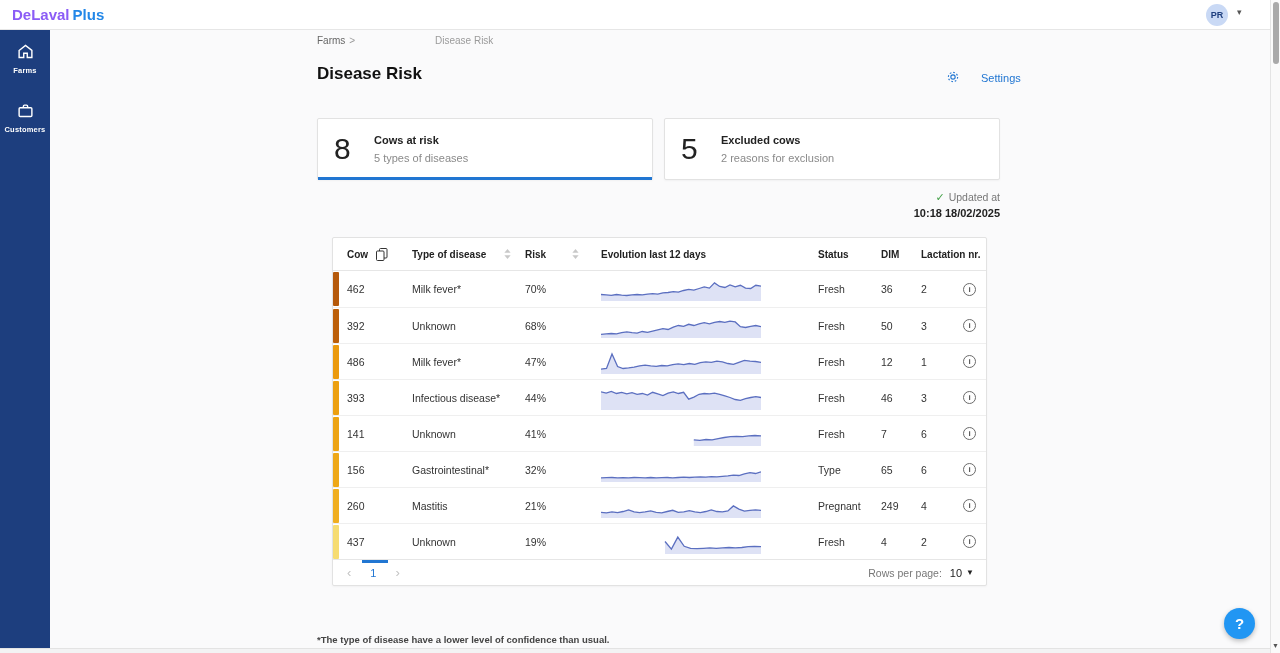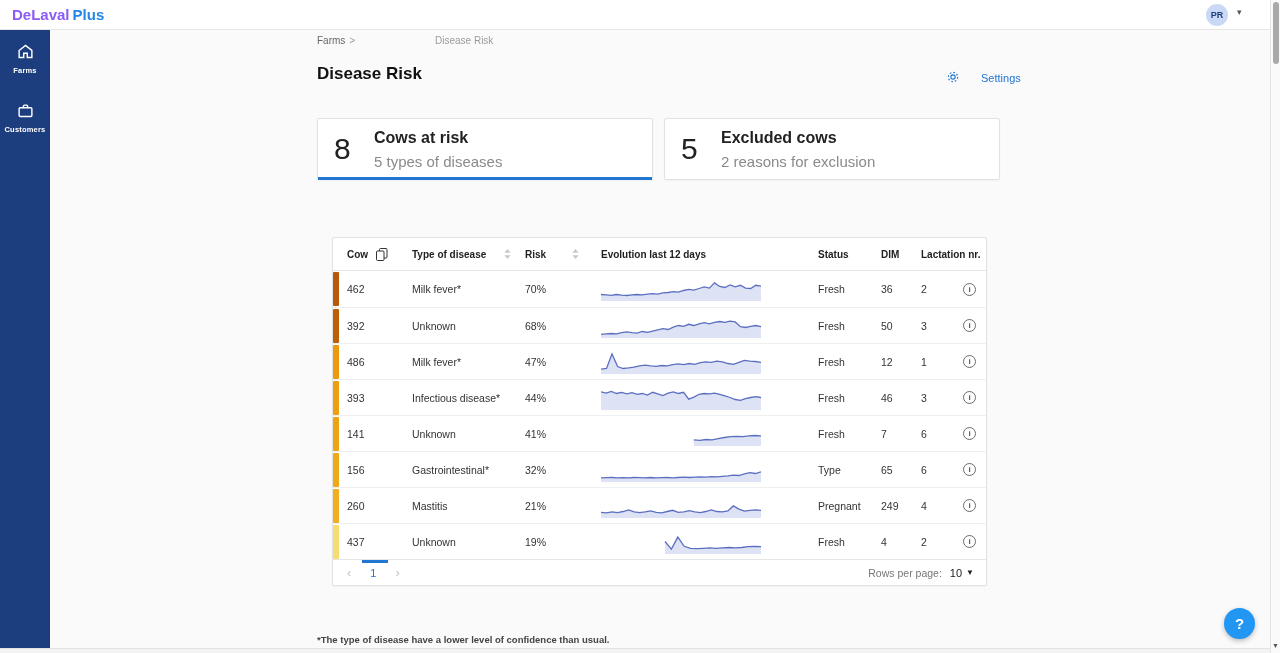--- a/index.html
+++ b/index.html
@@ -57,22 +57,22 @@
   .card {
     position:absolute; top:118px; width:336px; height:62px; background:#fff;
     border:1px solid #E2E2E2; border-radius:2px; box-shadow:0 1px 2px rgba(0,0,0,.04);
     display:flex; align-items:center; padding-left:16px; cursor:pointer;
   }
   .card.c1 { left:317px; }
   .card.c2 { left:664px; }
   .card.active::after { content:""; position:absolute; left:0; right:0; bottom:-1px; height:3px; background:#2176D2; }
   .card-value { font-size:30px; font-weight:300; color:#222; min-width:24px; }
   .card-text { margin-left:16px; }
-  .card-title { font-size:16px; font-weight:700; color:#222; }
-  .card-sub { font-size:15px; color:#8A8A8A; margin-top:6px; }
+  .card-title { font-size:11px; font-weight:700; color:#222; }
+  .card-sub { font-size:11px; color:#8A8A8A; margin-top:6px; }
 
   
   .updated { position:absolute; left:700px; top:191px; width:300px; text-align:right; }
   .updated-line1 { font-size:10.5px; color:#777; }
   .updated-check { color:#43A047; margin-right:4px; font-size:11px; }
   .updated-ts { font-size:11px; font-weight:700; color:#222; margin-top:3px; }
 
   
   .table-card {
     position:absolute; left:332px; top:237px; width:655px; background:#fff;
@@ -179,20 +179,24 @@
 </div>
 <div class="card c2">
   <span class="card-value">5</span>
   <span class="card-text">
     <span class="card-title" style="display:block">Excluded cows</span>
     <span class="card-sub" style="display:block">2 reasons for exclusion</span>
   </span>
 </div>
 
 <div class="updated">
+  <div class="updated-line1">
+    <span class="updated-check">✓</span><span>Updated at</span>
+  </div>
+  <div class="updated-ts">10:18 18/02/2025</div>
 </div>
 
 <section class="table-card">
   <div class="tgrid thead">
     <div></div>
     <div class="hcell pad">
       <span>Cow</span>
       <span class="copy-icon">
         <svg width="12" height="13" viewBox="0 0 12 13">
             <rect x="3.5" y="0.5" width="7.5" height="9.5" rx="1" fill="#fff" stroke="#333"></rect>

